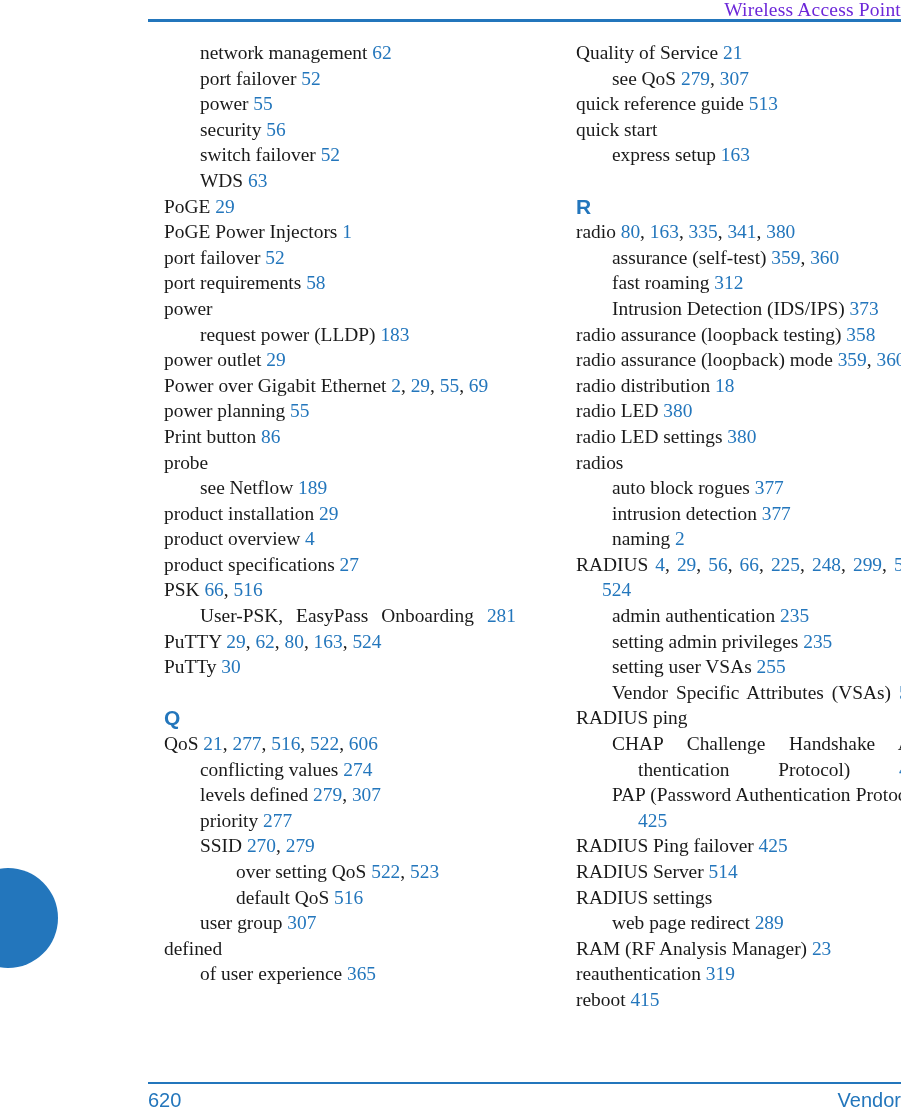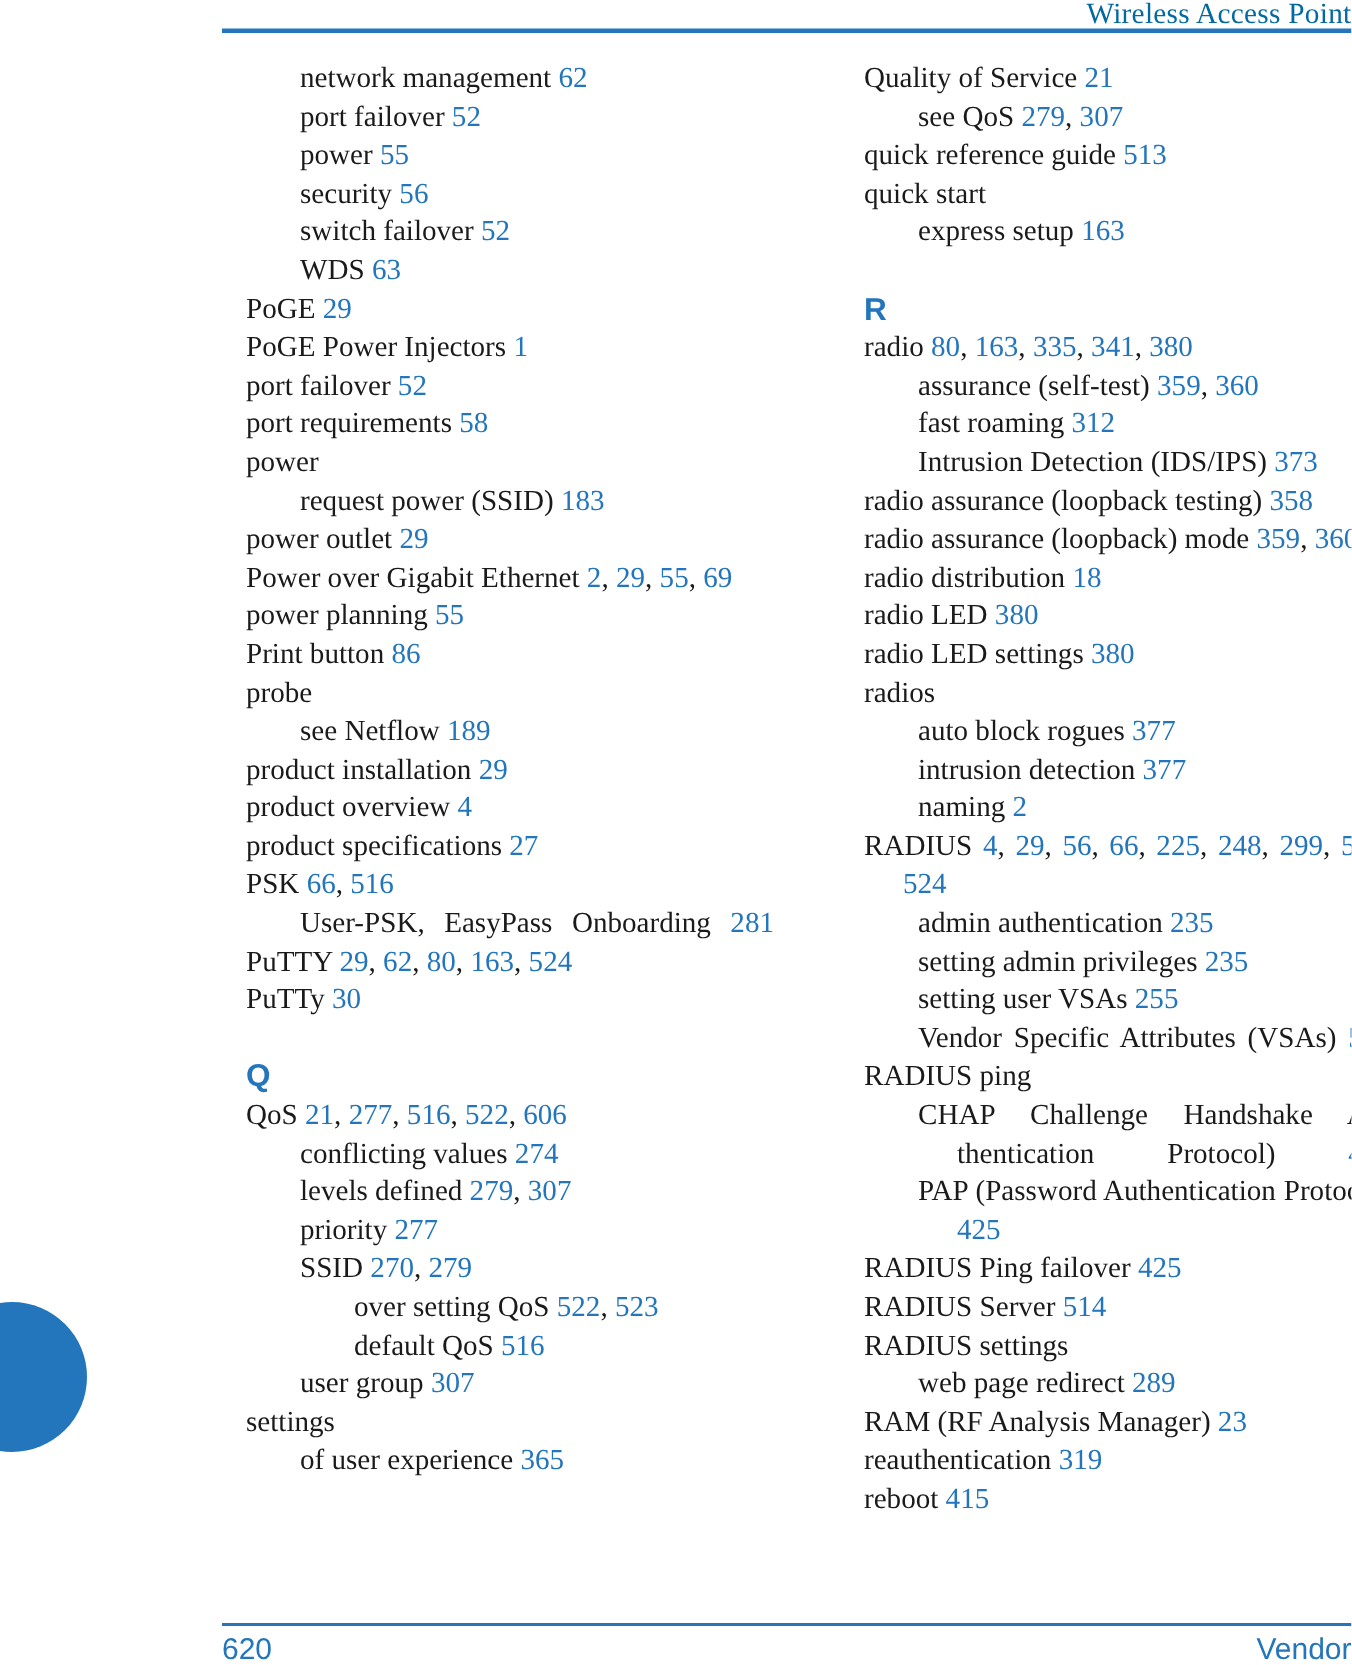--- a/index.html
+++ b/index.html
@@ -23,21 +23,21 @@
     right: 0px;
     top: 0px;
     height: 22px;
   }
   #page-header .header-title {
     display: block;
     text-align: right;
     font-family: "Liberation Serif", "DejaVu Serif", serif;
     font-size: 19.5px;
     letter-spacing: 0.2px;
-    color: #0369a1;
+    color: #6d28d9;
     line-height: 20px;
     white-space: nowrap;
   }
   #header-rule {
     position: absolute;
     left: 148px;
     right: 0px;
     top: 19px;
     height: 2.5px;
     background: #2376bc;
@@ -139,21 +139,21 @@
       <div class="entry lvl1"><span>port failover </span><span class="pg">52</span></div>
       <div class="entry lvl1"><span>power </span><span class="pg">55</span></div>
       <div class="entry lvl1"><span>security </span><span class="pg">56</span></div>
       <div class="entry lvl1"><span>switch failover </span><span class="pg">52</span></div>
       <div class="entry lvl1"><span>WDS </span><span class="pg">63</span></div>
       <div class="entry lvl0"><span>PoGE </span><span class="pg">29</span></div>
       <div class="entry lvl0"><span>PoGE Power Injectors </span><span class="pg">1</span></div>
       <div class="entry lvl0"><span>port failover </span><span class="pg">52</span></div>
       <div class="entry lvl0"><span>port requirements </span><span class="pg">58</span></div>
       <div class="entry lvl0"><span>power</span></div>
-      <div class="entry lvl1"><span>request power (SSID) </span><span class="pg">183</span></div>
+      <div class="entry lvl1"><span>request power (LLDP) </span><span class="pg">183</span></div>
       <div class="entry lvl0"><span>power outlet </span><span class="pg">29</span></div>
       <div class="entry lvl0"><span>Power over Gigabit Ethernet </span><span class="pg">2</span>, <span class="pg">29</span>, <span class="pg">55</span>, <span class="pg">69</span></div>
       <div class="entry lvl0"><span>power planning </span><span class="pg">55</span></div>
       <div class="entry lvl0"><span>Print button </span><span class="pg">86</span></div>
       <div class="entry lvl0"><span>probe</span></div>
       <div class="entry lvl1"><span>see Netflow </span><span class="pg">189</span></div>
       <div class="entry lvl0"><span>product installation </span><span class="pg">29</span></div>
       <div class="entry lvl0"><span>product overview </span><span class="pg">4</span></div>
       <div class="entry lvl0"><span>product specifications </span><span class="pg">27</span></div>
       <div class="entry lvl0"><span>PSK </span><span class="pg">66</span>, <span class="pg">516</span></div>
@@ -162,21 +162,21 @@
       <div class="entry lvl0"><span>PuTTy </span><span class="pg">30</span></div>
       <div class="section-letter gap-before">Q</div>
       <div class="entry lvl0"><span>QoS </span><span class="pg">21</span>, <span class="pg">277</span>, <span class="pg">516</span>, <span class="pg">522</span>, <span class="pg">606</span></div>
       <div class="entry lvl1"><span>conflicting values </span><span class="pg">274</span></div>
       <div class="entry lvl1"><span>levels defined </span><span class="pg">279</span>, <span class="pg">307</span></div>
       <div class="entry lvl1"><span>priority </span><span class="pg">277</span></div>
       <div class="entry lvl1"><span>SSID </span><span class="pg">270</span>, <span class="pg">279</span></div>
       <div class="entry lvl2"><span>over setting QoS </span><span class="pg">522</span>, <span class="pg">523</span></div>
       <div class="entry lvl2"><span>default QoS </span><span class="pg">516</span></div>
       <div class="entry lvl1"><span>user group </span><span class="pg">307</span></div>
-      <div class="entry lvl0"><span>settings</span></div>
+      <div class="entry lvl0"><span>defined</span></div>
       <div class="entry lvl1"><span>of user experience </span><span class="pg">365</span></div>
     </div>
   <div class="col" id="col-right">
       <div class="entry lvl0"><span>Quality of Service </span><span class="pg">21</span></div>
       <div class="entry lvl1"><span>see QoS </span><span class="pg">279</span>, <span class="pg">307</span></div>
       <div class="entry lvl0"><span>quick reference guide </span><span class="pg">513</span></div>
       <div class="entry lvl0"><span>quick start</span></div>
       <div class="entry lvl1"><span>express setup </span><span class="pg">163</span></div>
       <div class="section-letter gap-before">R</div>
       <div class="entry lvl0"><span>radio </span><span class="pg">80</span>, <span class="pg">163</span>, <span class="pg">335</span>, <span class="pg">341</span>, <span class="pg">380</span></div>

